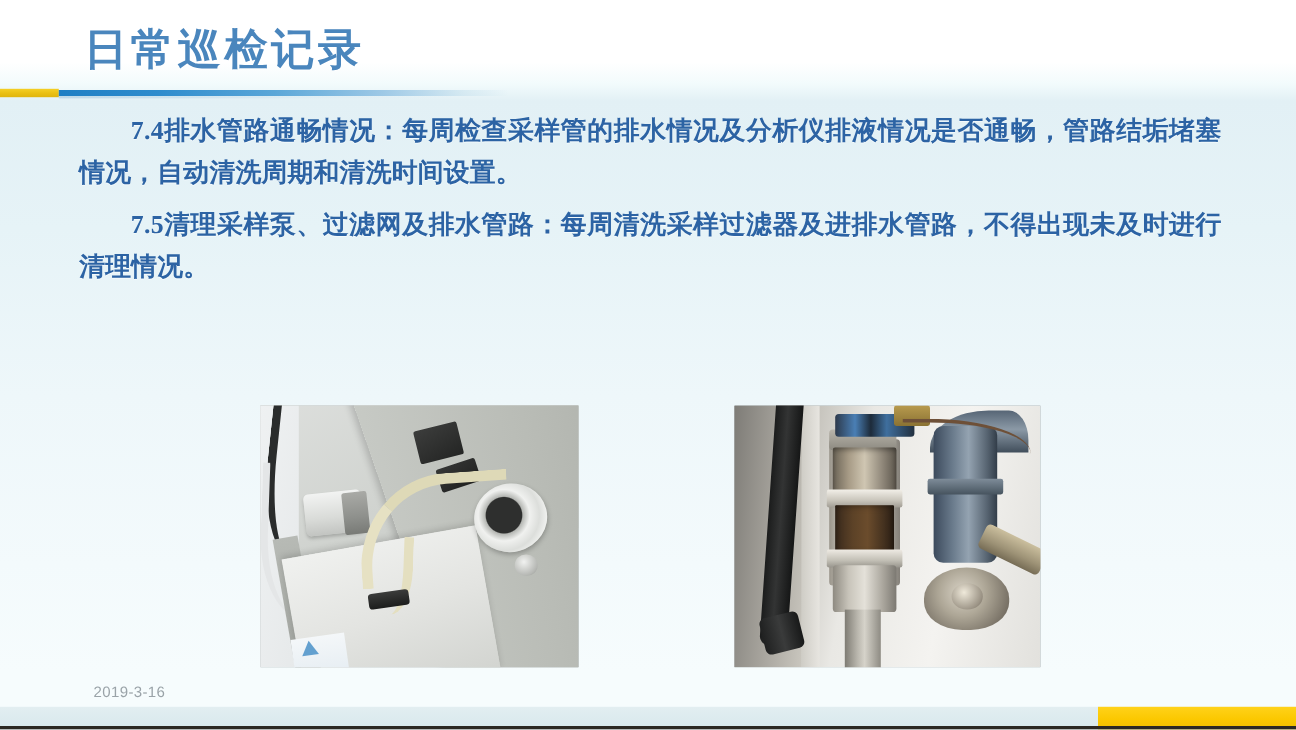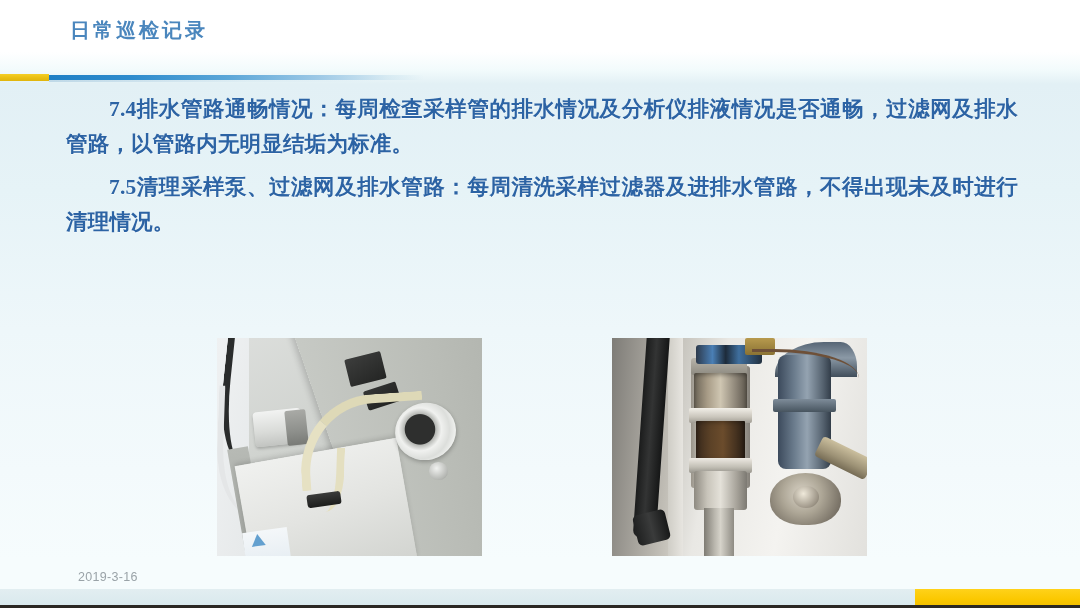--- a/index.html
+++ b/index.html
@@ -30,21 +30,21 @@
         #f6fcfd 588px);
     overflow: hidden;
   }
 
   
   #title {
     position: absolute;
     left: 70px;
     top: 17px;
     font-family: "Liberation Serif", "DejaVu Serif", serif;
-    font-size: 20px;
+    font-size: 36px;
     font-weight: 700;
     letter-spacing: 3px;
     color: #4a86bd;
     text-shadow: 0 1px 1px rgba(255,255,255,0.8);
     white-space: nowrap;
   }
 
   #rule {
     position: absolute;
     left: 0;
@@ -398,21 +398,21 @@
 
   <div id="title">日常巡检记录</div>
 
   <div id="rule">
     <div id="rule-yellow"></div>
     <div id="rule-blue"></div>
     <div id="rule-blue-shadow"></div>
   </div>
 
   <div id="body">
-    <p class="para">7.4排水管路通畅情况：每周检查采样管的排水情况及分析仪排液情况是否通畅，过滤网及排水管路，以管路内无明显结垢为标准。</p>
+    <p class="para">7.4排水管路通畅情况：每周检查采样管的排水情况及分析仪排液情况是否通畅，管路结垢堵塞情况，自动清洗周期和清洗时间设置。</p>
     <p class="para">7.5清理采样泵、过滤网及排水管路：每周清洗采样过滤器及进排水管路，不得出现未及时进行清理情况。</p>
   </div>
 
   <div class="photo" id="photo-left">
     <div class="photo-inner">
       <div id="pl-bg"></div>
       <div id="pl-wall"></div>
       <div id="pl-panel-diag"></div>
       <div id="pl-darkstrip"></div>
       <div id="pl-cable"></div>

